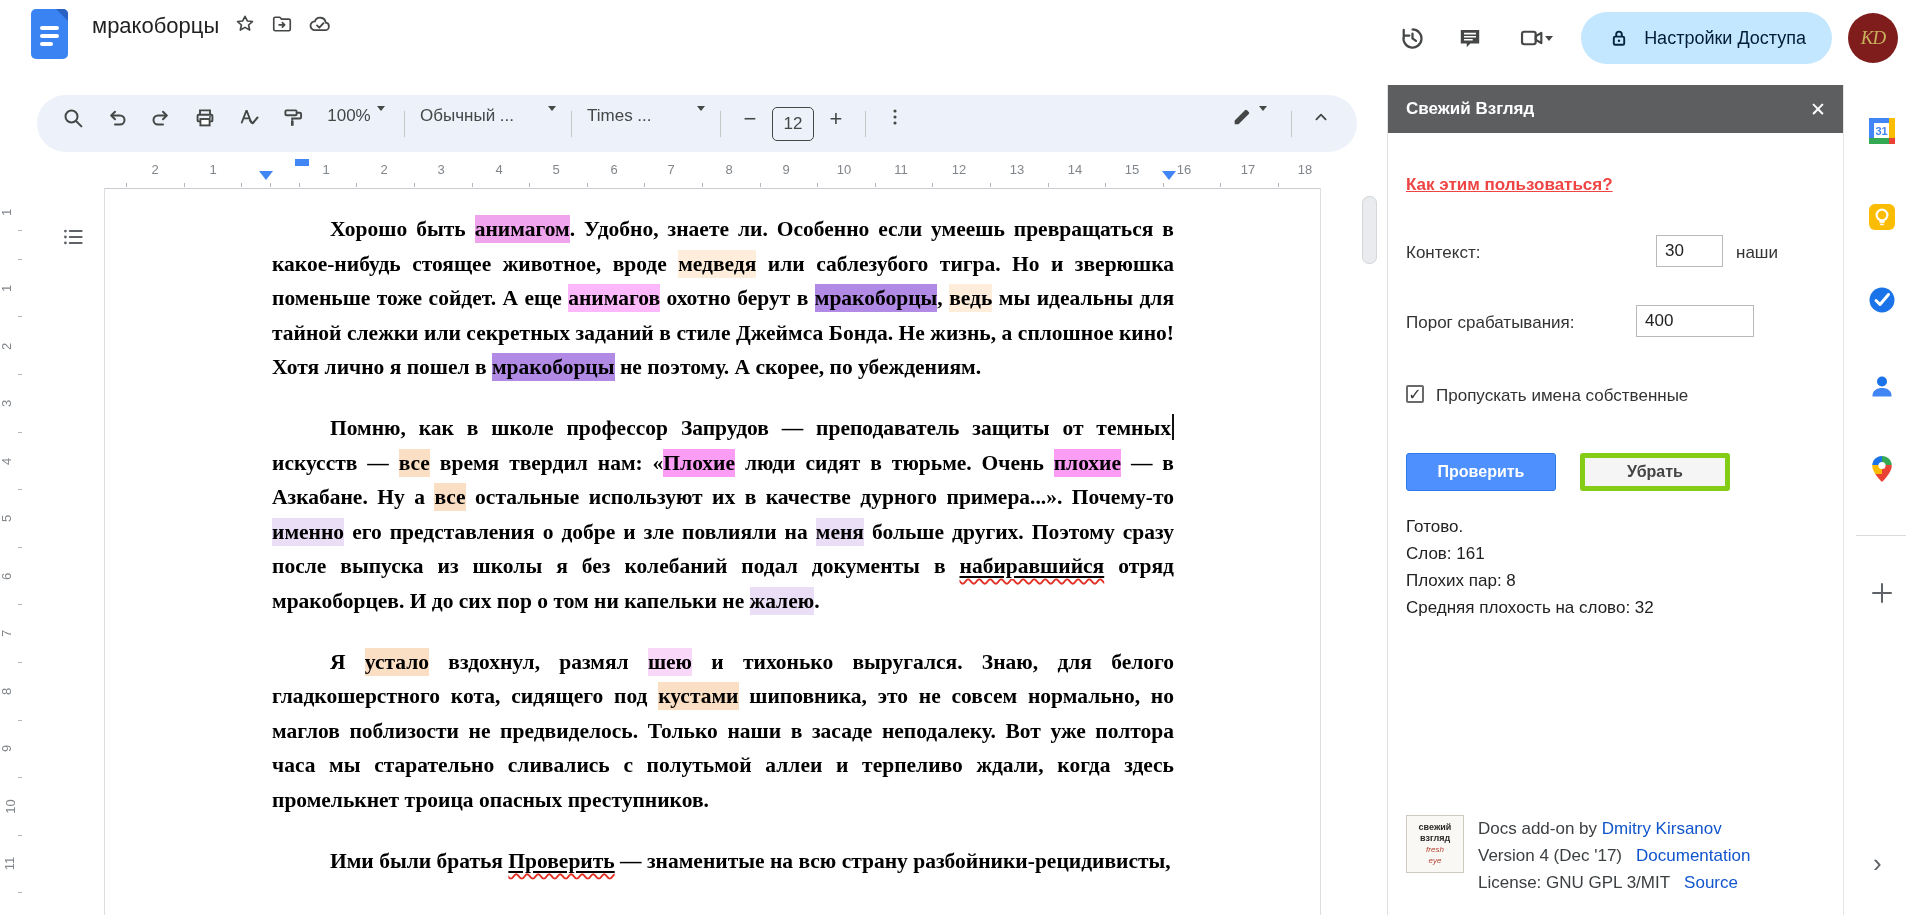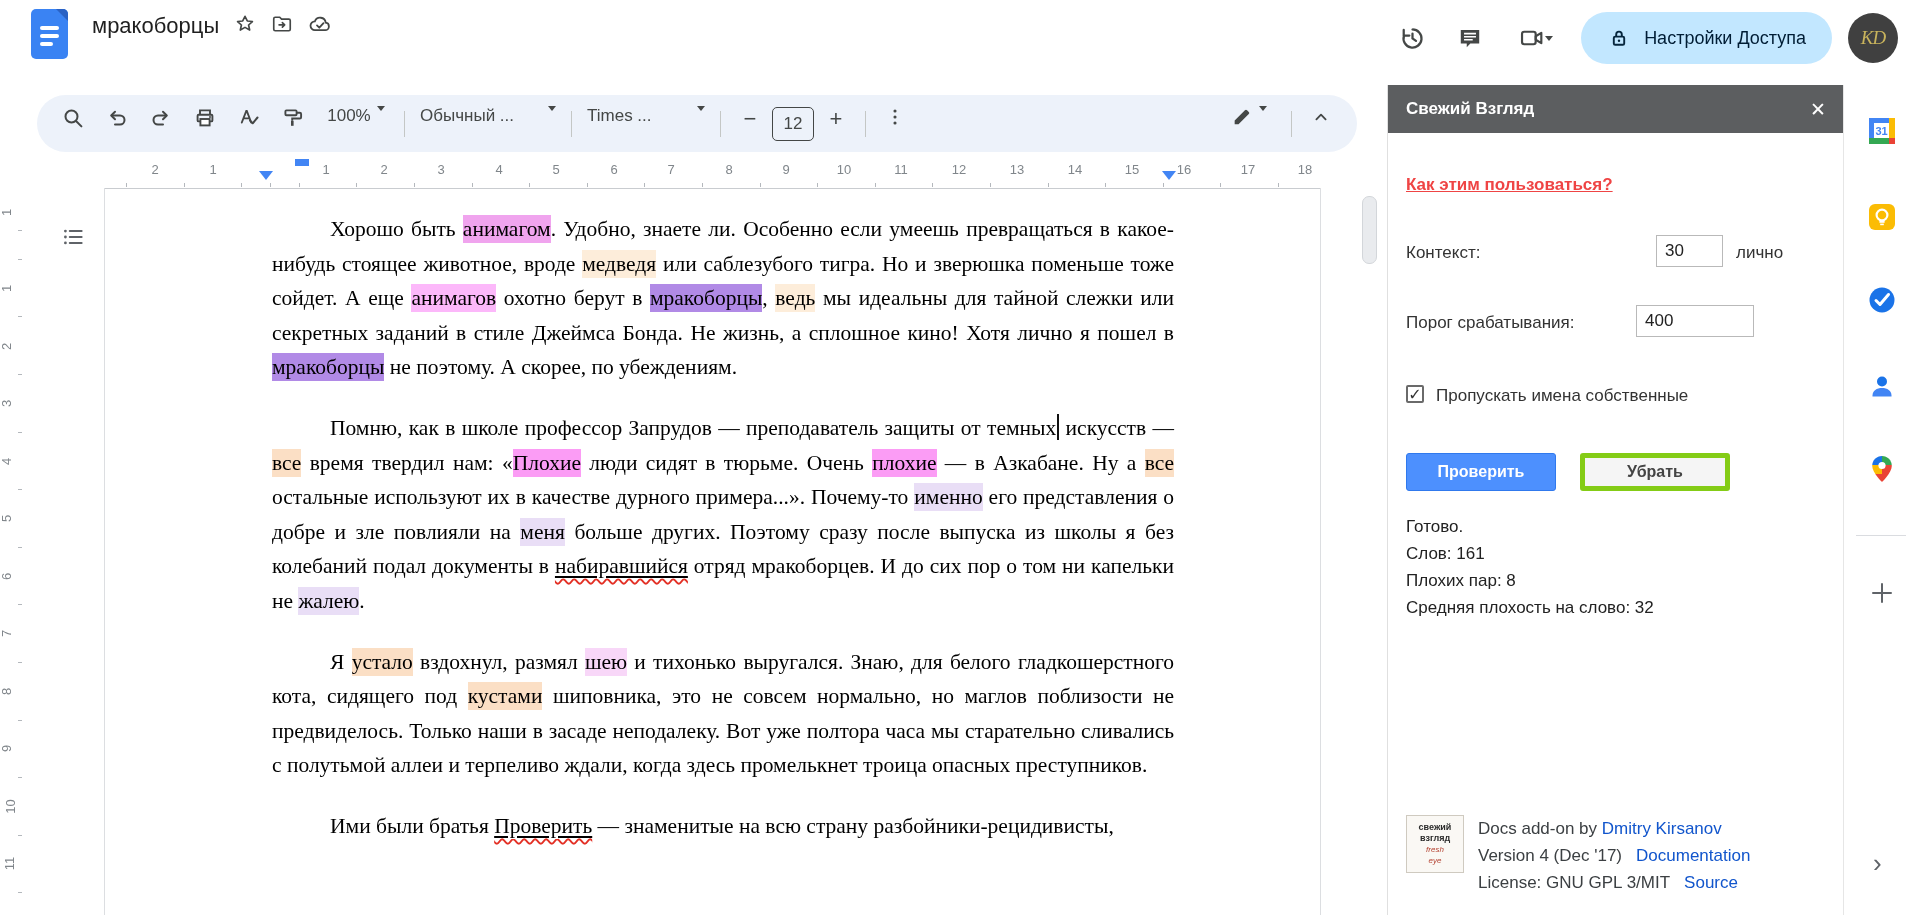--- a/index.html
+++ b/index.html
@@ -11,21 +11,21 @@
         clip-path:polygon(0 0,100% 0,100% 100%);}
   .docs-icon .l{position:absolute;left:9px;height:3.5px;width:19px;background:#fff;border-radius:2px;}
   .title-row{position:absolute;left:92px;top:10px;display:flex;align-items:center;gap:15px;height:32px;}
   .doc-title{font-size:22px;color:#1f1f1f;}
   .menu-bar{position:absolute;left:84px;top:53px;display:flex;}
   .menu-item{font-size:17.5px;color:#202124;padding:3px 9px;border-radius:6px;cursor:default;}
   .header-right{position:absolute;right:22px;top:10px;display:flex;align-items:center;gap:16px;height:56px;}
   .icon-btn{width:42px;height:42px;border-radius:50%;display:flex;align-items:center;justify-content:center;}
   .share-pill{height:52px;background:#c2e7ff;border-radius:26px;display:flex;align-items:center;gap:13px;
         padding:0 26px;color:#001d35;font-size:18px;font-weight:500;}
-  .avatar{width:50px;height:50px;border-radius:50%;background:#404040;display:flex;align-items:center;justify-content:center;
+  .avatar{width:50px;height:50px;border-radius:50%;background:#7f1d1d;display:flex;align-items:center;justify-content:center;
         color:#c8b35c;font-family:"Liberation Serif",serif;font-style:italic;font-size:19px;letter-spacing:-1px;}
   .cdn{display:inline-block;width:0;height:0;border-left:4.5px solid transparent;border-right:4.5px solid transparent;
         border-top:5.5px solid #444746;}
   
   .toolbar{position:absolute;left:37px;top:95px;width:1320px;height:57px;background:#edf2fa;border-radius:29px;
         display:flex;align-items:center;padding:0 14px;box-sizing:border-box;}
   .tb-btn{min-width:36px;height:36px;border-radius:6px;display:flex;justify-content:center;gap:6px;
         font-size:17px;color:#444746;padding:0 4px;}
   .tb-div{width:1px;height:26px;background:#c4c7c5;margin:0 7px;}
   .size-box{width:40px;height:32px;border:1.5px solid #444746;border-radius:5px;display:flex;align-items:center;
@@ -42,21 +42,21 @@
   .ruler-v .num{position:absolute;left:3px;font-size:13px;color:#80868b;transform:rotate(-90deg);}
   .ruler-v .tick{position:absolute;left:18px;width:4px;height:1px;background:#b4b8bd;}
   .pgline{position:absolute;width:1px;background:#dcdee1;top:188px;height:727px;}
   .doc-scrollbar{position:absolute;left:1362px;top:196px;width:13px;height:66px;background:#e9ebee;
         border:1px solid #d3d6da;border-radius:7px;}
   .outline-btn{position:absolute;left:54px;top:218px;width:38px;height:38px;border-radius:50%;
         display:flex;align-items:center;justify-content:center;}
   
   .doc-content{position:absolute;left:272px;top:212px;width:902px;font-family:"Liberation Serif","DejaVu Serif",serif;
         font-size:21.5px;line-height:34.6px;color:#000;text-align:justify;}
-  .para{margin:0 0 26px 0;text-indent:58px;}
+  .para{margin:0 0 26px 0;text-indent:58px;font-weight:bold;}
   .hl{padding:2px 0;}
   .u{text-decoration:underline;text-underline-offset:3px;}
   .sq{text-decoration:underline wavy #e33025 1.5px;text-underline-offset:5px;}
   .caret{display:inline-block;width:2px;height:26px;background:#111;vertical-align:-5px;margin-left:1px;}
   
   .addon-panel{position:absolute;left:1387px;top:85px;width:456px;height:830px;background:#fff;
         border-left:1px solid #e0e0e0;font-size:17px;color:#222;}
   .addon-header{height:48px;background:#5c5e60;color:#fff;display:flex;align-items:center;
         justify-content:space-between;padding:0 18px;font-size:17px;font-weight:bold;}
   .addon-x{color:#fff;font-size:19px;line-height:19px;}
@@ -332,21 +332,21 @@
 
   <aside class="addon-panel">
     <div class="addon-header">
       <span>Свежий Взгляд</span>
       <span class="addon-x">✕</span>
     </div>
     <a class="help-link" href="#">Как этим пользоваться?</a>
 
     <span class="fld-label" style="top:158px">Контекст:</span>
     <input class="fld-input" style="left: 268px; top: 150px; width: 67px;" value="30">
-    <span class="fld-label" style="left:348px;top:158px">лично</span>
+    <span class="fld-label" style="left:348px;top:158px">наши</span>
 
     <span class="fld-label" style="top:228px">Порог срабатывания:</span>
     <input class="fld-input" style="left: 248px; top: 220px; width: 118px;" value="400">
 
     <div class="chk-box">✓</div>
     <span class="chk-label">Пропускать имена собственные</span>
 
     <div class="btn btn-primary">Проверить</div>
     <div class="btn btn-secondary">Убрать</div>
 

